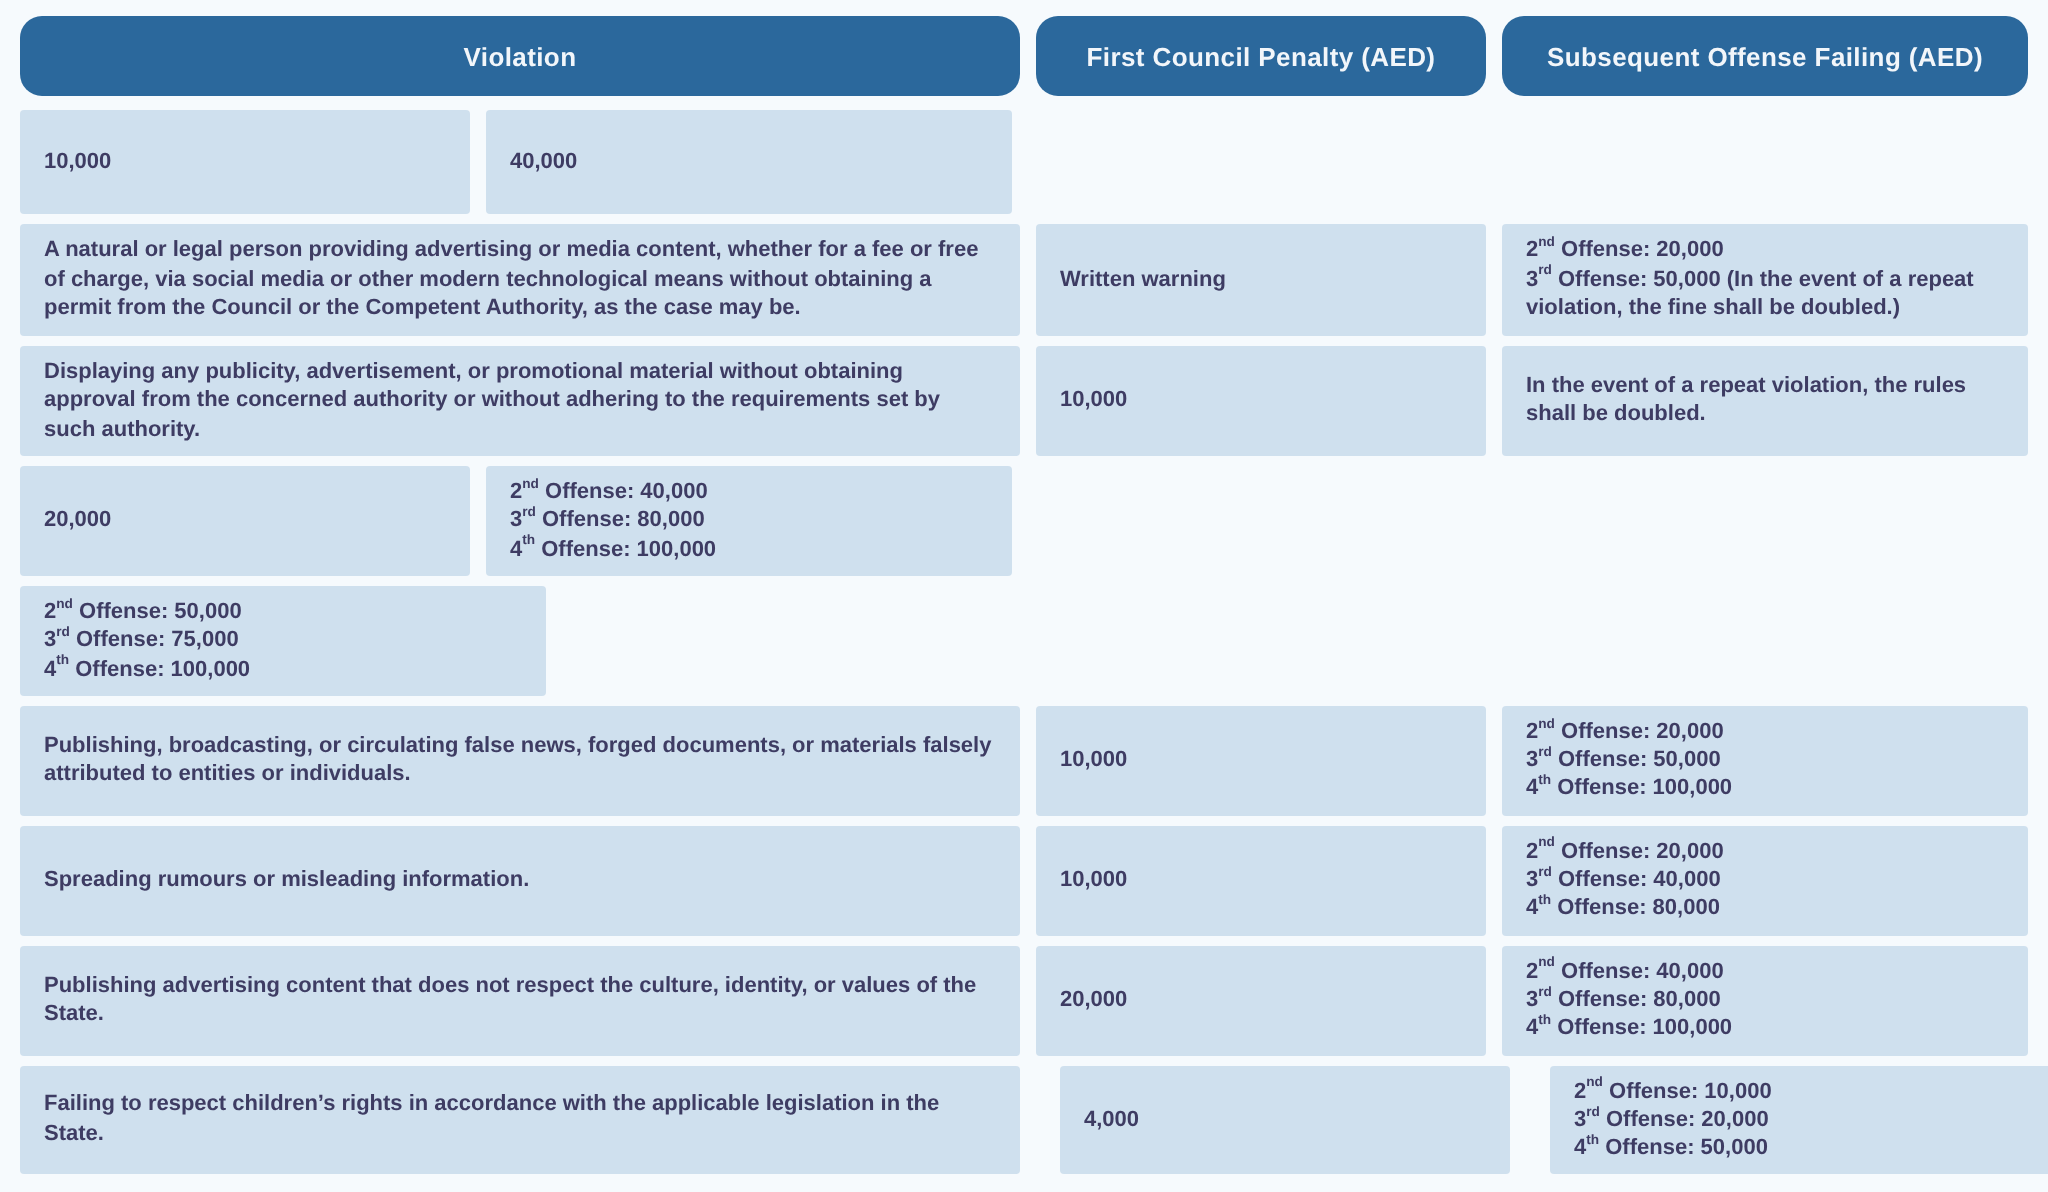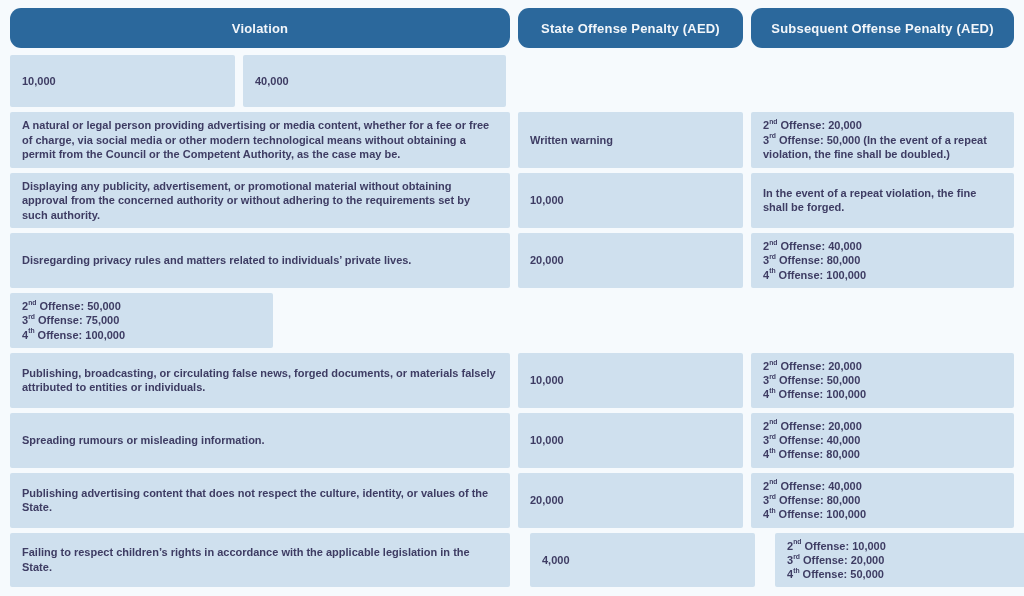--- a/index.html
+++ b/index.html
@@ -58,22 +58,22 @@
     vertical-align:super;
     line-height:0;
   }
 </style>
 </head>
 <body>
 
 <div class="page">
   <div class="header-row">
     <div class="hcell c1">Violation</div>
-    <div class="hcell c2">State Offense Penalty (AED)</div>
-    <div class="hcell c3">Subsequent Offense Penalty (AED)</div>
+    <div class="hcell c2">First Council Penalty (AED)</div>
+    <div class="hcell c3">Subsequent Offense Failing (AED)</div>
   </div>
   <div id="rows">
   <div class="row">
     <div class="cell c2 first">10,000</div>
     <div class="cell c3 subsequent">
           <div class="penalty-line">40,000</div>
         </div>
   </div>
 
   <div class="row">
@@ -82,26 +82,25 @@
     <div class="cell c3 subsequent">
           <div class="penalty-line">2<sup>nd</sup> Offense: 20,000</div>
           <div class="penalty-line">3<sup>rd</sup> Offense: 50,000 (In the event of a repeat violation, the fine shall be doubled.)</div>
         </div>
   </div>
 
   <div class="row">
     <div class="cell c1 violation">Displaying any publicity, advertisement, or promotional material without obtaining approval from the concerned authority or without adhering to the requirements set by such authority.</div>
     <div class="cell c2 first">10,000</div>
     <div class="cell c3 subsequent">
-          <div class="penalty-line">In the event of a repeat violation, the fine shall be forged.</div>
+          <div class="penalty-line">In the event of a repeat violation, the rules shall be doubled.</div>
         </div>
   </div>
 
   <div class="row">
-    <div class="cell c1 violation">Disregarding privacy rules and matters related to individuals’ private lives.</div>
     <div class="cell c2 first">20,000</div>
     <div class="cell c3 subsequent">
           <div class="penalty-line">2<sup>nd</sup> Offense: 40,000</div>
           <div class="penalty-line">3<sup>rd</sup> Offense: 80,000</div>
           <div class="penalty-line">4<sup>th</sup> Offense: 100,000</div>
         </div>
   </div>
 
   <div class="row">
     <div class="cell c3 subsequent">

